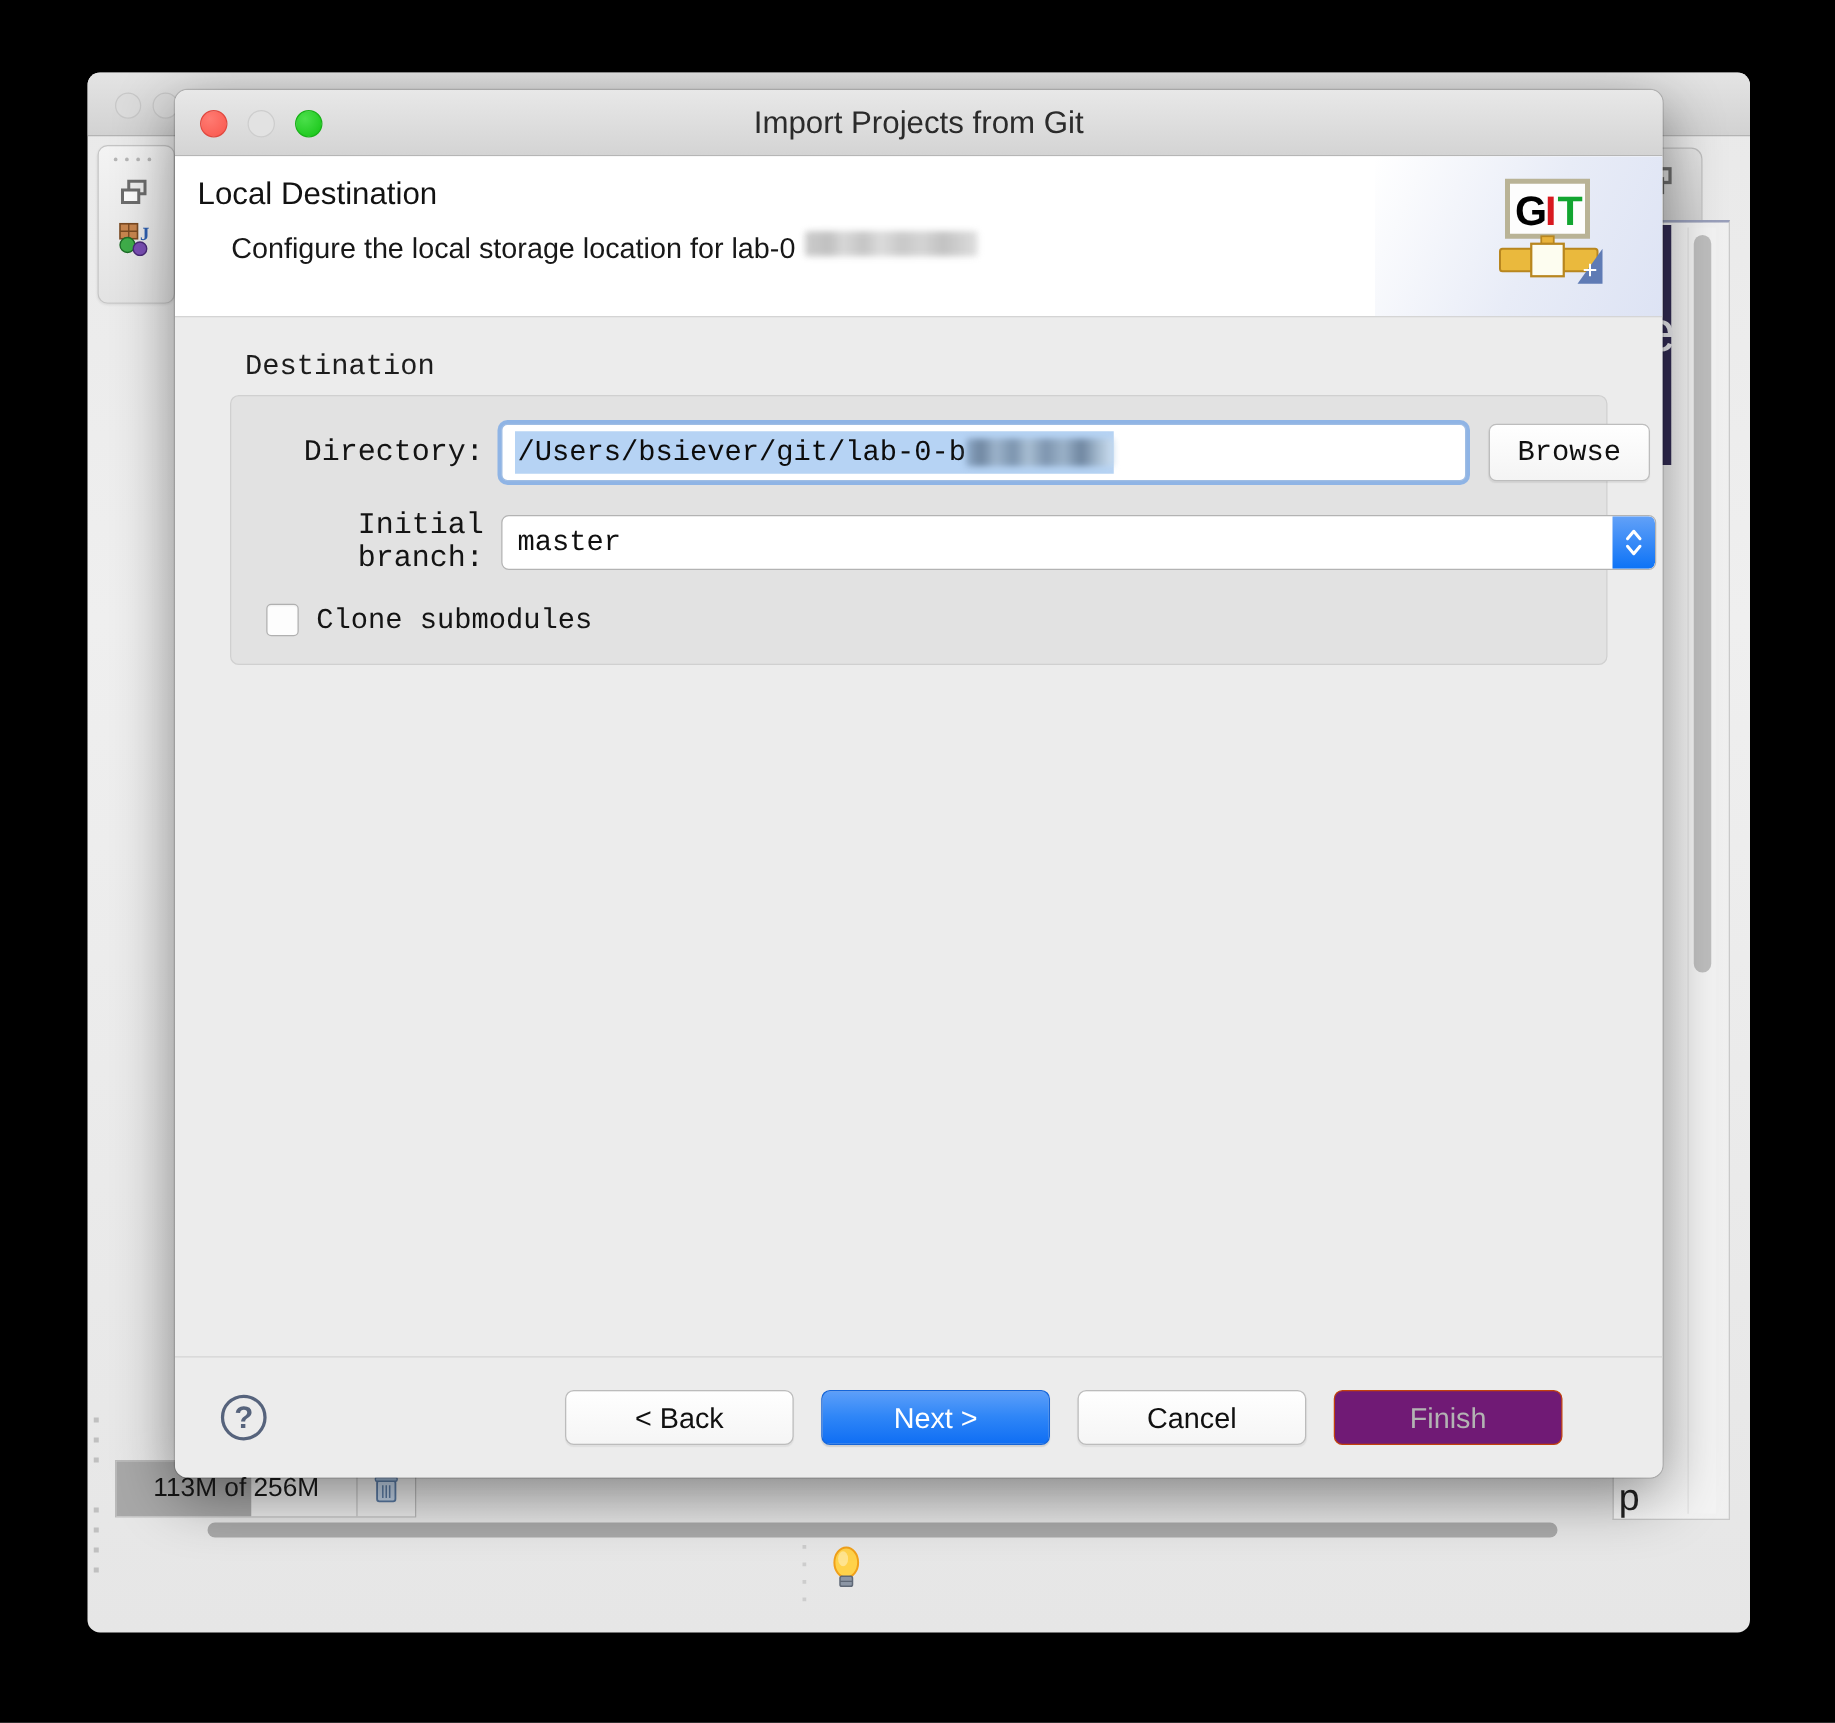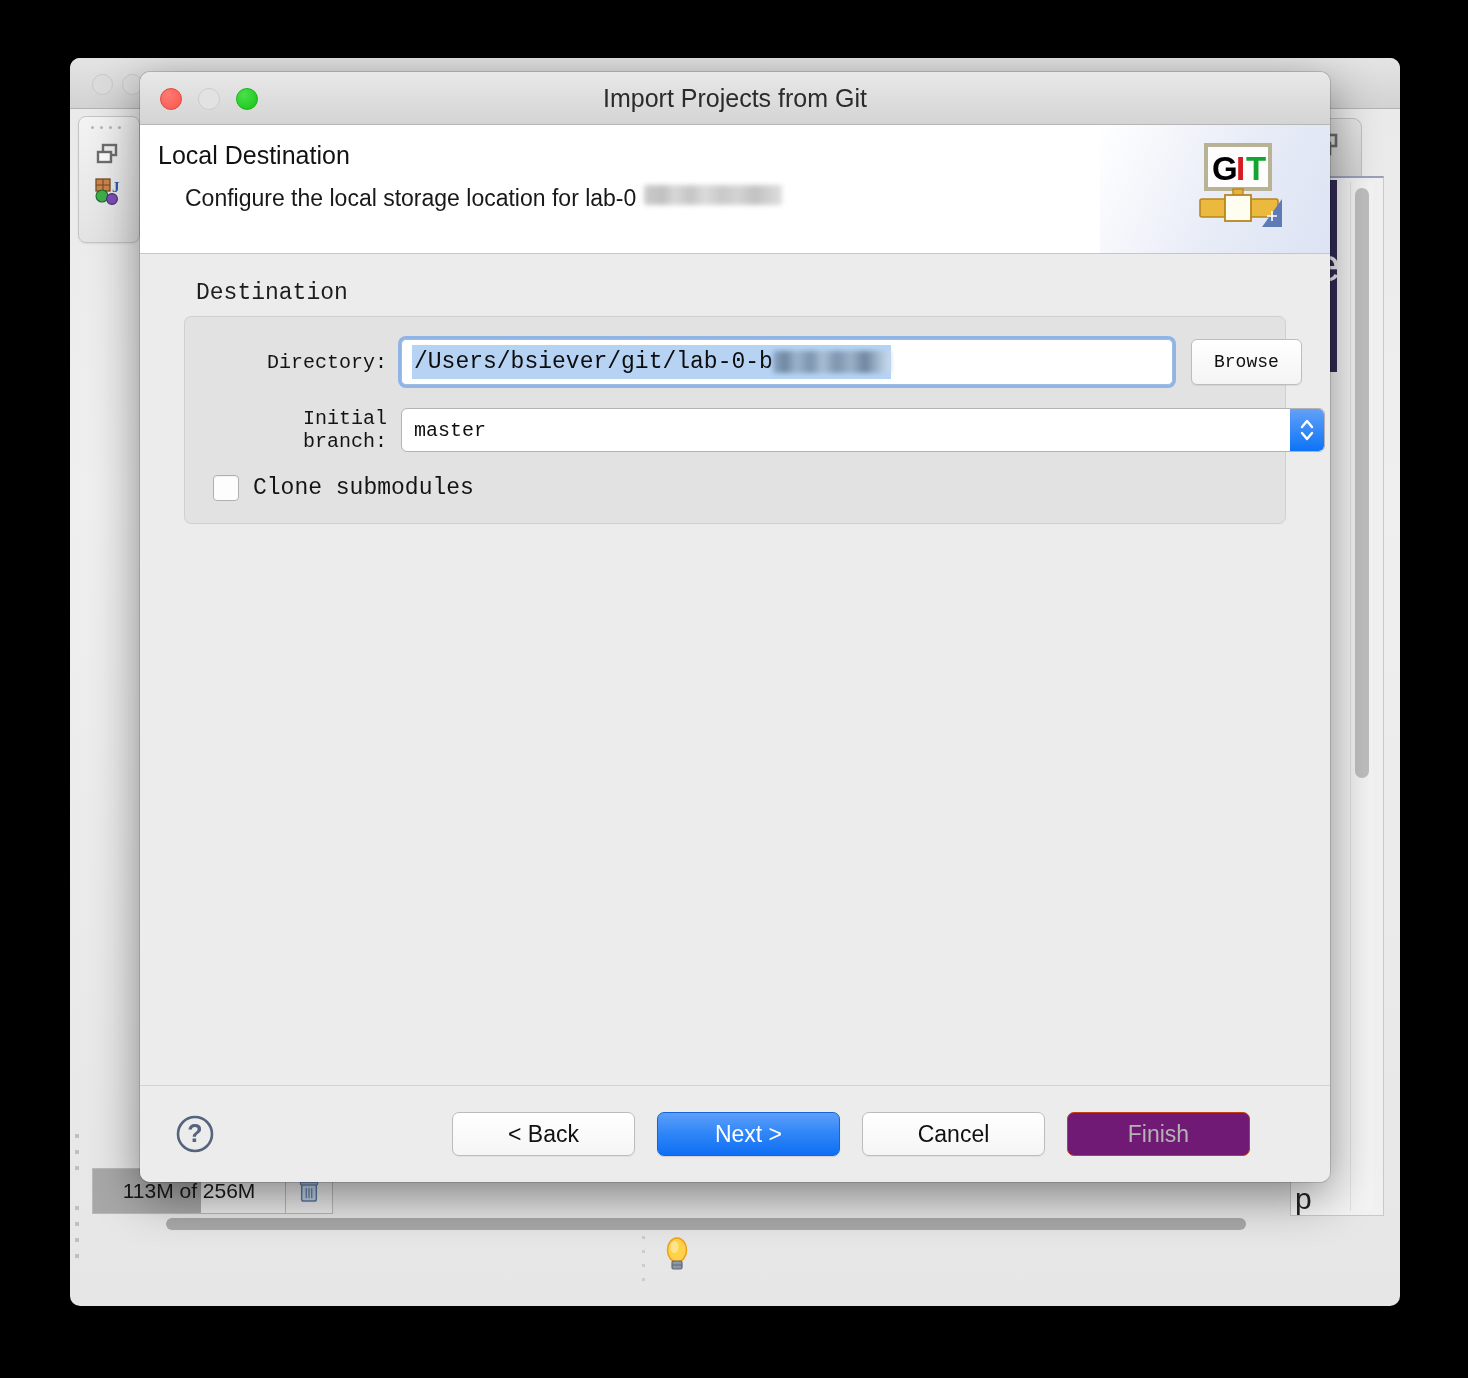--- a/index.html
+++ b/index.html
@@ -383,21 +383,21 @@
   }
 
   .row {
     display: flex;
     align-items: center;
     margin-bottom: 22px;
   }
   .row:last-child { margin-bottom: 0; }
 
   .field-label {
-    font-size: 20px;
+    font-size: 24px;
     color: #141414;
     text-align: right;
     padding-right: 14px;
     flex: 0 0 auto;
   }
   #label-directory { width: 178px; }
   #label-branch { width: 178px; }
   #label-remote { width: 178px; }
 
   
@@ -431,21 +431,21 @@
       linear-gradient(to right,
         #8ea9c7 0%, #6f86a0 10%, #9db4cc 20%, #7b93ad 32%,
         #a9bfd4 42%, #7d94ae 54%, #9bb2c9 66%, #6e859f 78%,
         #a6bcd1 90%, #cddff1 100%);
     filter: blur(2.6px);
   }
   #browse-button {
     margin-left: 18px;
     height: 44px;
     padding: 0 22px;
-    font-size: 18px;
+    font-size: 23px;
     color: #101010;
     background: linear-gradient(to bottom, #ffffff, #f4f4f4);
     border: 1px solid #bdbdbd;
     border-radius: 6px;
     box-shadow: 0 1px 1px rgba(0,0,0,0.07);
     display: flex;
     align-items: center;
     cursor: default;
   }
 
@@ -455,21 +455,21 @@
     flex: 0 0 922px;
     height: 42px;
     background: #ffffff;
     border: 1px solid #b3b3b3;
     border-radius: 6px;
     display: flex;
     align-items: center;
     overflow: hidden;
   }
   #branch-value {
-    font-size: 20px;
+    font-size: 23px;
     color: #101010;
     padding-left: 12px;
   }
   #branch-stepper {
     position: absolute;
     right: 0; top: 0; bottom: 0;
     width: 34px;
     background: linear-gradient(to bottom, #62a1f8, #0d73f6);
     border-radius: 0 5px 5px 0;
     display: flex;

